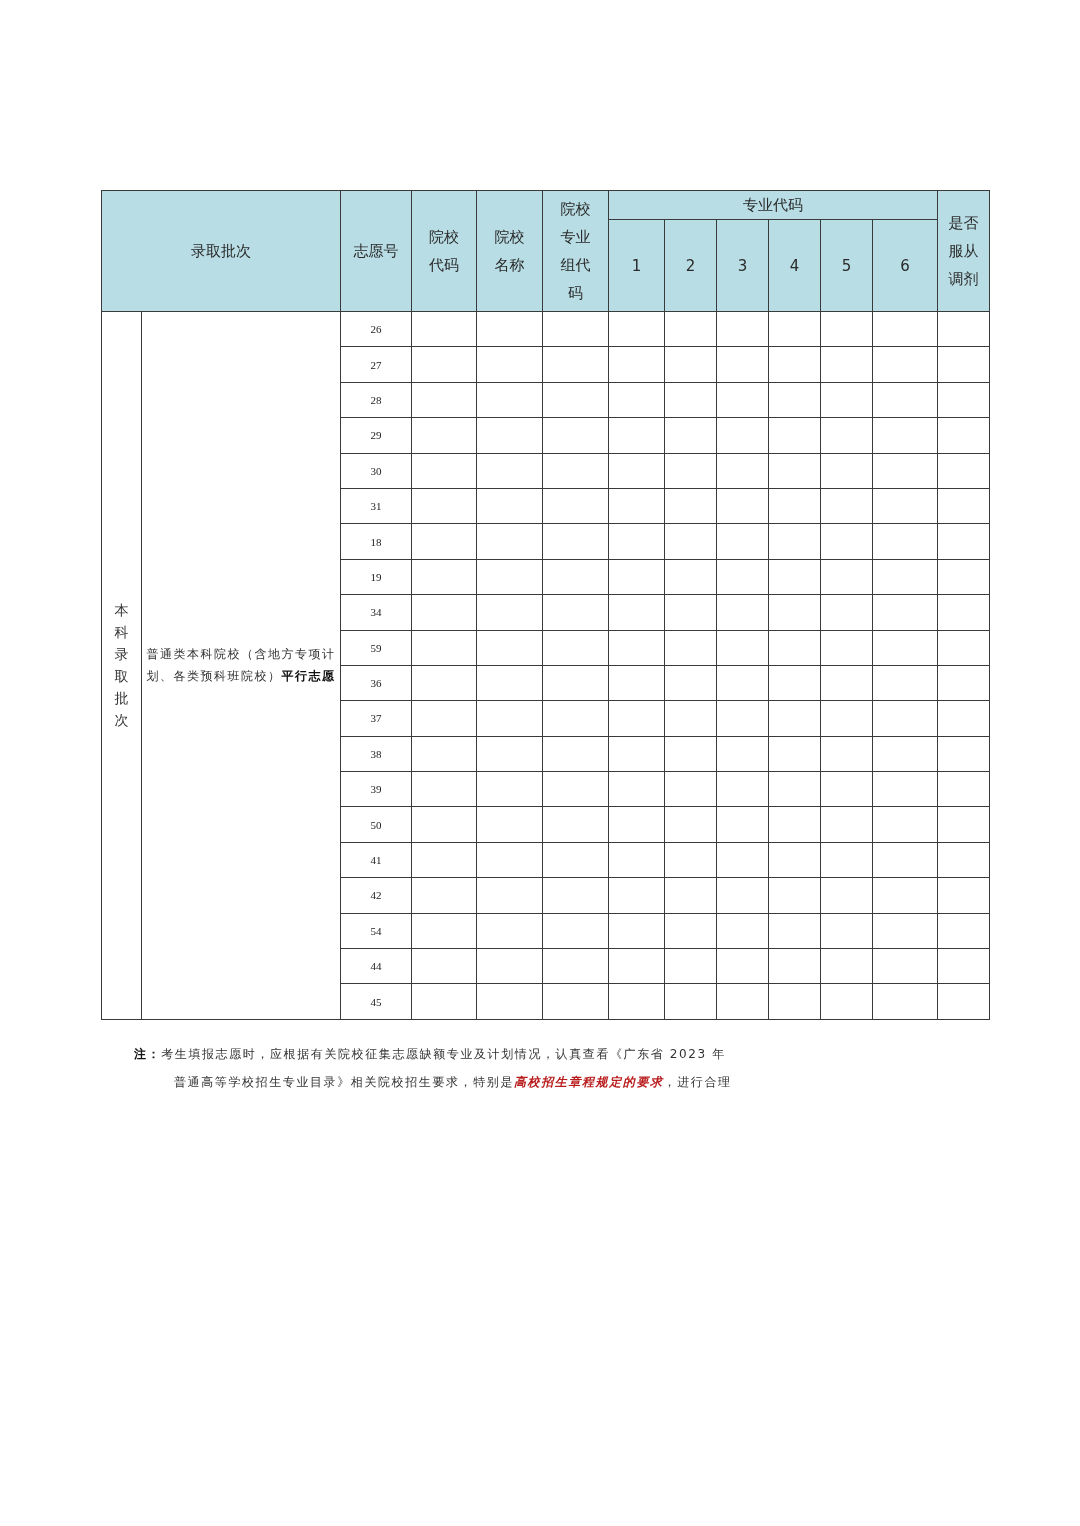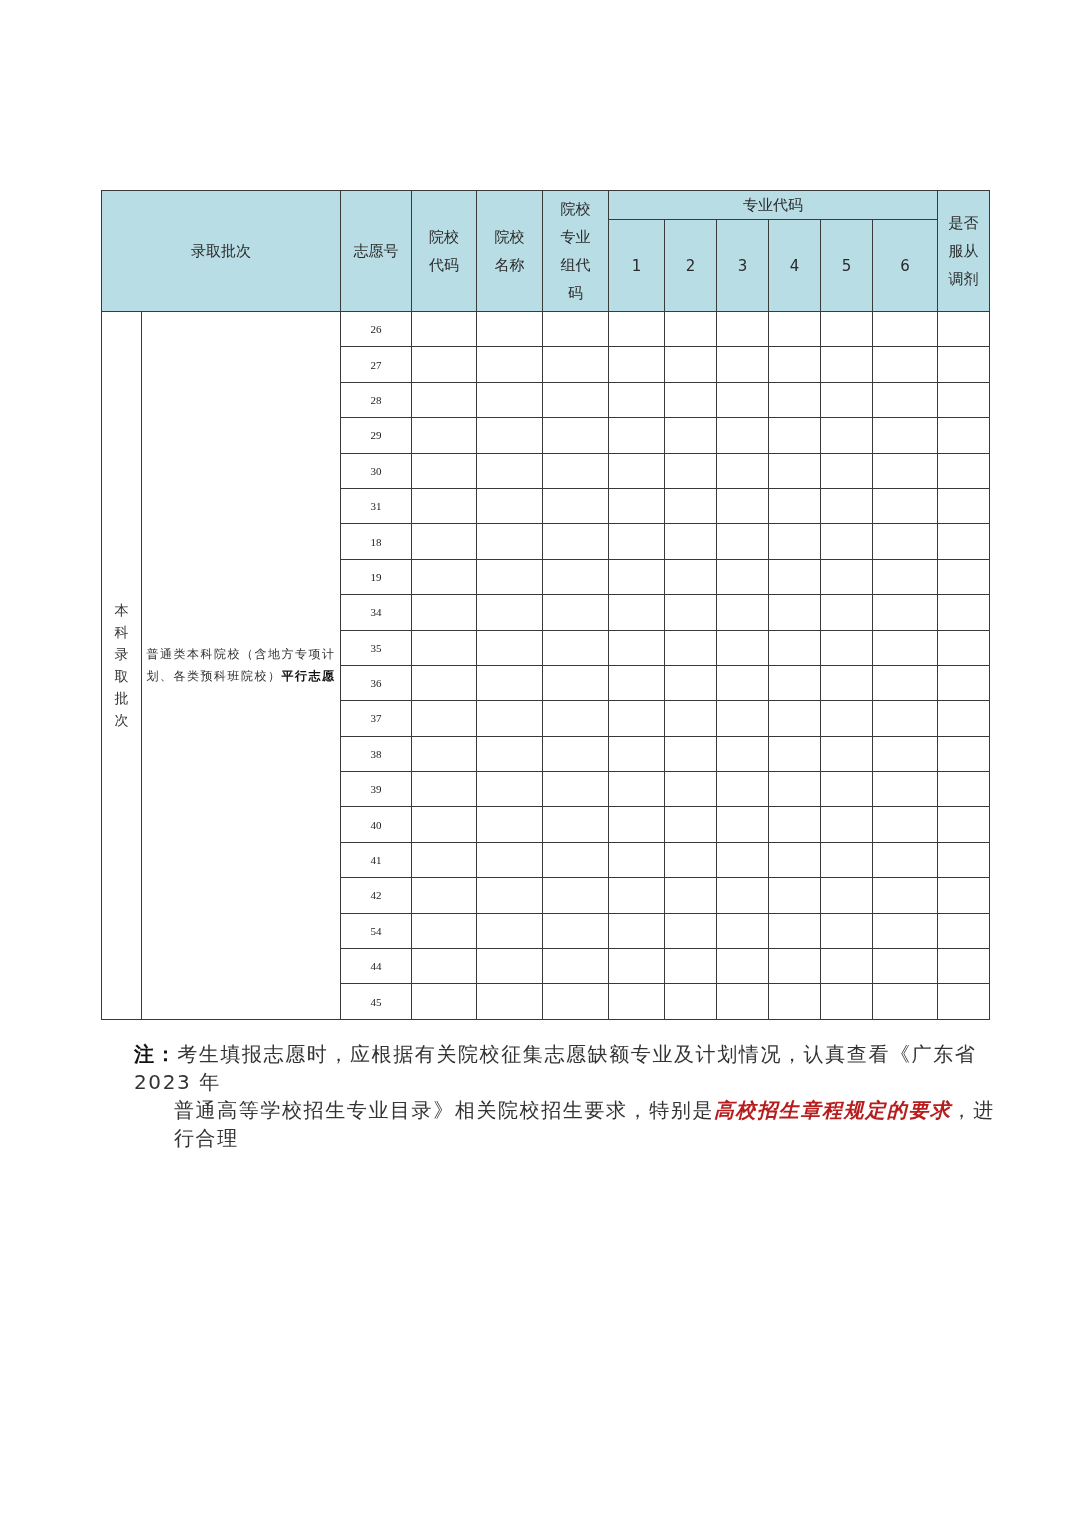--- a/index.html
+++ b/index.html
@@ -20,21 +20,21 @@
   th.grp { height: 21px; line-height: 20px; }
   th.num { font-family: "Liberation Serif", "DejaVu Serif", serif; font-size: 16px; }
   th.tight { line-height: 21px; }
   td.rowno { font-family: "Liberation Serif", "DejaVu Serif", serif; font-size: 11px; height: 34.4px; }
   td.batch { font-size: 14px; line-height: 22px; color: #333; font-family: "DejaVu Sans", "Liberation Sans", sans-serif; }
   td.cat { font-size: 12px; line-height: 22px; color: #333; padding: 0 8px; font-family: "DejaVu Sans", "Liberation Sans", sans-serif; letter-spacing: 1.5px; }
   td.cat b { color: #111; }
   .note {
     position: absolute; left: 134px; top: 1040px; width: 870px;
     font-family: "DejaVu Sans", "Liberation Sans", sans-serif;
-    font-size: 20px; line-height: 28px; color: #333; letter-spacing: 1.6px;
+    font-size: 12px; line-height: 28px; color: #333; letter-spacing: 1.6px;
   }
   .note .lbl { font-weight: bold; color: #111; }
   .note .indent { padding-left: 40px; display: block; }
   .note b { color: #b91c1c; font-style: italic; }
 </style>
 </head>
 <body>
 
 <table class="form">
   <colgroup>
@@ -207,21 +207,21 @@
         <td></td>
         <td></td>
         <td></td>
         <td></td>
         <td></td>
         <td></td>
         <td></td>
         <td></td>
       </tr>
       <tr>
-        <td class="rowno">35</td>
+        <td class="rowno">59</td>
         <td></td>
         <td></td>
         <td></td>
         <td></td>
         <td></td>
         <td></td>
         <td></td>
         <td></td>
         <td></td>
         <td></td>
@@ -272,21 +272,21 @@
         <td></td>
         <td></td>
         <td></td>
         <td></td>
         <td></td>
         <td></td>
         <td></td>
         <td></td>
       </tr>
       <tr>
-        <td class="rowno">40</td>
+        <td class="rowno">50</td>
         <td></td>
         <td></td>
         <td></td>
         <td></td>
         <td></td>
         <td></td>
         <td></td>
         <td></td>
         <td></td>
         <td></td>

